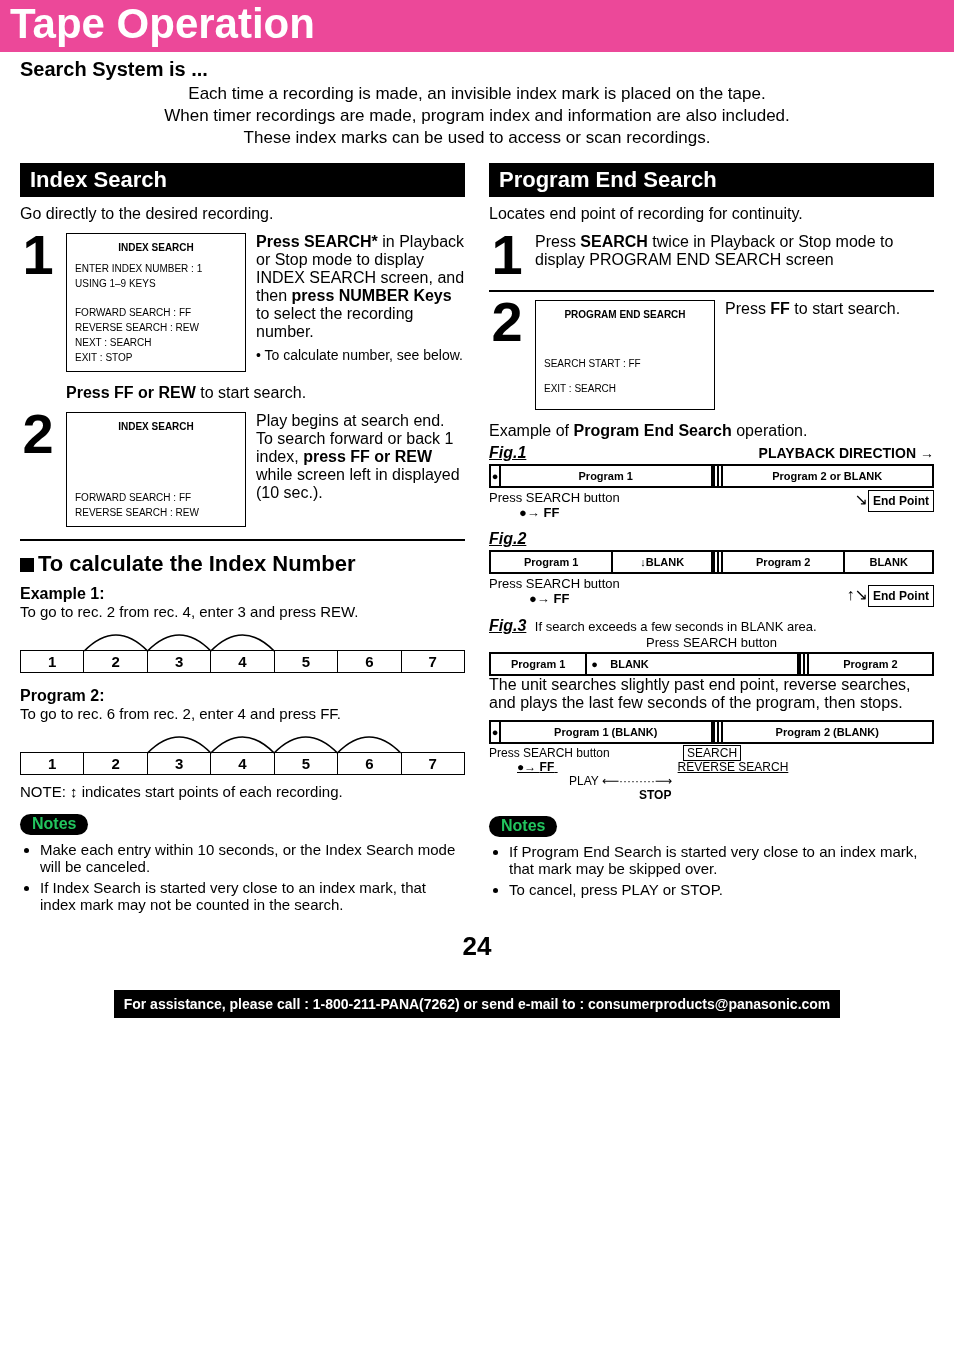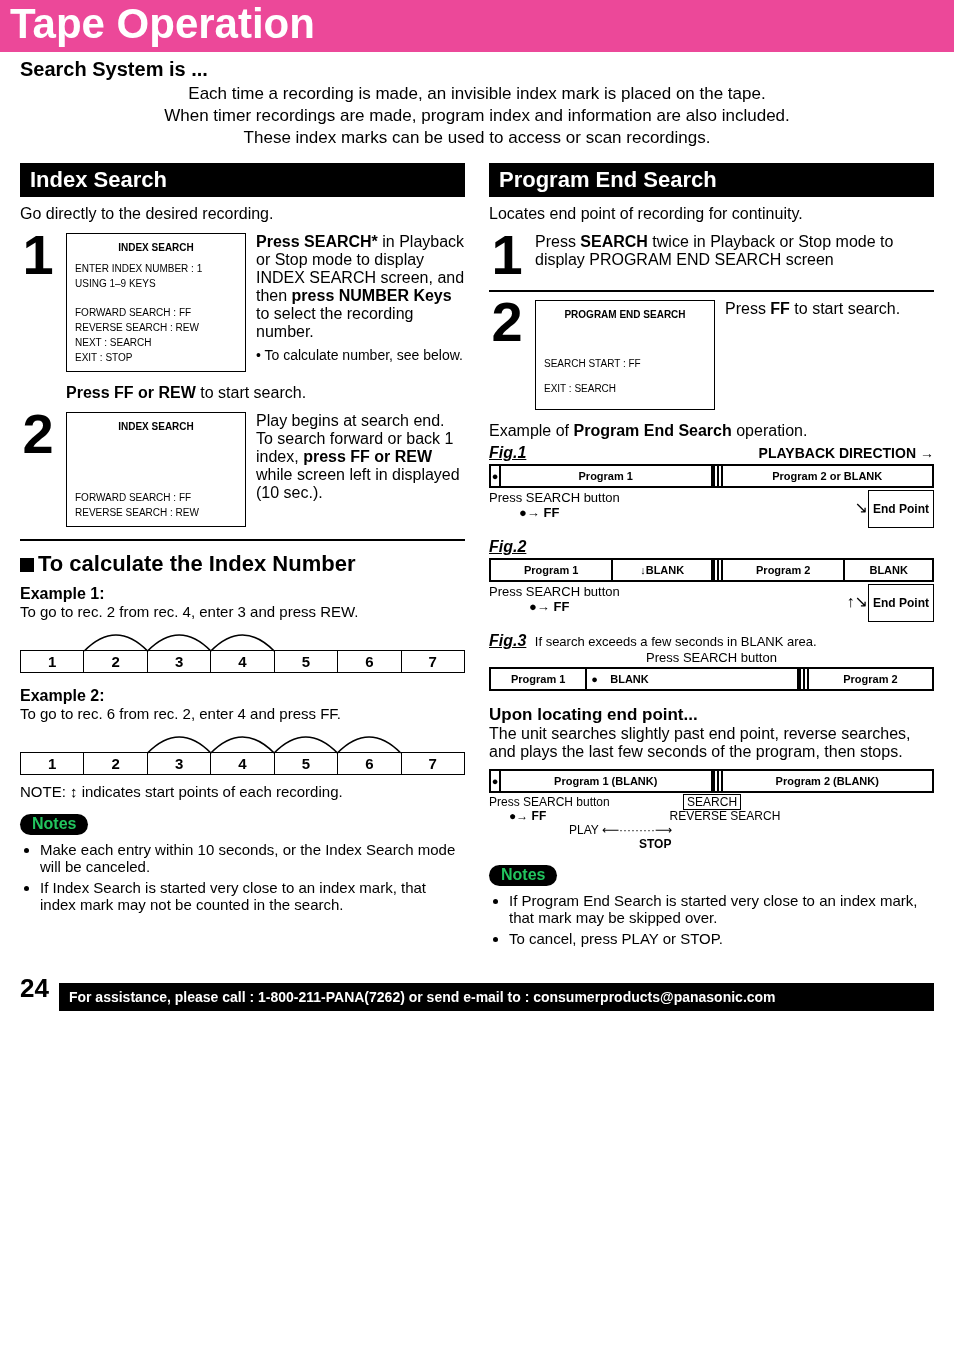--- a/index.html
+++ b/index.html
@@ -135,41 +135,42 @@
     display:flex; align-items:center; justify-content:center;
     border-right:2px solid #000;
     padding:0 4px;
     white-space:nowrap;
   }
   .tape-seg:last-child{border-right:none;}
   .hatch { 
     background: repeating-linear-gradient(90deg,#000 0 2px,#fff 2px 4px);
     width:10px; flex-shrink:0;
   }
-  .small-btn-label { border:1.5px solid #000; padding:11px 4px; font-size:12px; font-weight:bold; display:inline-block;}
+  .small-btn-label { border:1.5px solid #000; padding:3px 4px; font-size:12px; font-weight:bold; display:inline-block;}
   .caption-row { display:flex; font-size:13px; align-items:flex-start; margin-top:2px; gap:4px;}
   .arrow-right::after{content:"→"; font-weight:bold; margin-left:4px;}
   .upon-head { font-weight:bold; font-size:17px; margin-top:14px;}
   .footer-bar {
     background:#000;
     color:#fff;
     font-size:14px;
     padding:6px 10px;
     margin-top:18px;
     font-weight:bold;
     display:flex;
     align-items:center;
   }
   .page-num {
     font-size:26px;
     font-weight:900;
     margin-top:14px;
     display:flex;
     align-items:center;
     gap:10px;
+    flex-direction:column;
   }
   .playback-dir { font-weight:bold; font-size:14px;}
 </style>
 </head>
 <body>
 
 <div class="page">
   <div class="main-title">Tape Operation</div>
 
   <div class="search-heading">Search System is ...</div>
@@ -233,21 +234,21 @@
         </svg>
         <div class="num-cell">1</div>
         <div class="num-cell">2</div>
         <div class="num-cell">3</div>
         <div class="num-cell">4</div>
         <div class="num-cell">5</div>
         <div class="num-cell">6</div>
         <div class="num-cell">7</div>
       </div>
 
-      <div class="example-head" style="margin-top:14px;">Example 2:</div>
+      <div class="example-head" style="margin-top:14px;">Program 2:</div>
       <div class="example-text">To go to rec. 6 from rec. 2, enter 4 and press FF.</div>
       <div class="num-row" style="margin-top:30px; position:relative;">
         <svg class="arcs" viewBox="0 0 420 24" preserveAspectRatio="none">
           <path d="M 120 24 Q 150 -8 180 24" fill="none" stroke="#000" stroke-width="1.5"></path>
           <path d="M 180 24 Q 210 -8 240 24" fill="none" stroke="#000" stroke-width="1.5"></path>
           <path d="M 240 24 Q 270 -8 300 24" fill="none" stroke="#000" stroke-width="1.5"></path>
           <path d="M 300 24 Q 330 -8 360 24" fill="none" stroke="#000" stroke-width="1.5"></path>
         </svg>
         <div class="num-cell">1</div>
         <div class="num-cell">2</div>
@@ -328,50 +329,49 @@
           <div class="tape-seg" style="flex:0.8;">↓BLANK</div>
           <div class="tape-seg hatch"></div>
           <div class="tape-seg" style="flex:1;">Program 2</div>
           <div class="tape-seg" style="flex:0.7;">BLANK</div>
         </div>
         <div class="caption-row">
           <div style="flex:1;">
             <span>Press SEARCH button</span><br>
             <span style="margin-left:40px;">●→ <span class="bold">FF</span></span>
           </div>
-          <div style="margin-left:auto;"><span style="font-size:16px;">↑↘</span><span class="small-btn-label">End Point</span></div>
+          <div style="margin-left:auto;margin-top:9px;"><span style="font-size:16px;">↑↘</span><span class="small-btn-label">End Point</span></div>
         </div>
       </div>
 
       
       <div class="fig-row" style="margin-top:10px;">
         <span class="fig-label">Fig.3</span>
         <span style="font-size:13px; margin-left:4px;">If search exceeds a few seconds in BLANK area.</span>
         <div style="text-align:center; font-size:13px;">Press SEARCH button</div>
         <div class="tape-bar">
           <div class="tape-seg" style="flex:0.6;">Program 1</div>
           <div class="tape-seg" style="flex:1.4; justify-content:flex-start;">● &nbsp;&nbsp;&nbsp;<span>BLANK</span></div>
           <div class="tape-seg hatch"></div>
           <div class="tape-seg" style="flex:0.8;">Program 2</div>
         </div>
       </div>
 
-      <div class="upon-head">Upon locating end point...</div>
       <div style="font-size:16px;">The unit searches slightly past end point, reverse searches, and plays the last few seconds of the program, then stops.</div>
 
       <div class="tape-bar" style="margin-top:8px;">
         <div class="tape-seg" style="width:10px;">●</div>
         <div class="tape-seg" style="flex:1;">Program 1 (BLANK)</div>
         <div class="tape-seg hatch"></div>
         <div class="tape-seg" style="flex:1;">Program 2 (BLANK)</div>
       </div>
       <div class="caption-row" style="flex-direction:column; font-size:12px; gap:0;">
         <div><span>Press SEARCH button</span>
              <span style="margin-left:70px; border:1px solid #000; padding:0 3px;">SEARCH</span></div>
-        <div style="margin-left:20px;">●→ <span class="bold">FF</span>
+        <div style="margin-left:28px;text-decoration:underline;">●→ <span class="bold">FF</span>
           <span style="margin-left:120px;">REVERSE SEARCH</span></div>
         <div style="margin-left:80px;"><span>PLAY</span> ⟵·········⟶</div>
         <div style="margin-left:150px;" class="bold">STOP</div>
       </div>
 
       <div class="notes-pill">Notes</div>
       <ul class="notes">
         <li>If Program End Search is started very close to an index mark, that mark may be skipped over.</li>
         <li>To cancel, press PLAY or STOP.</li>
       </ul>

